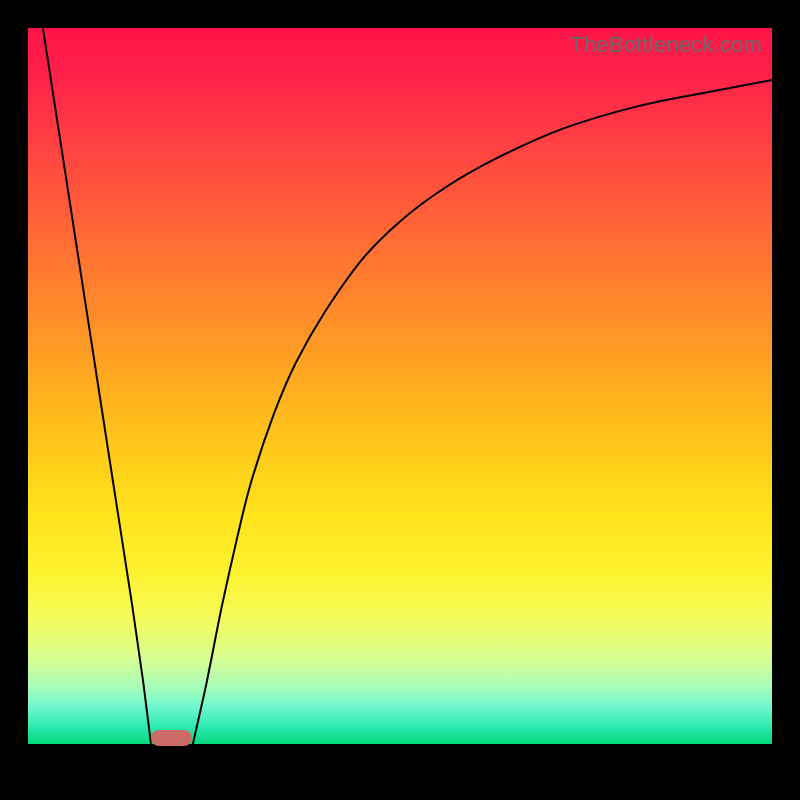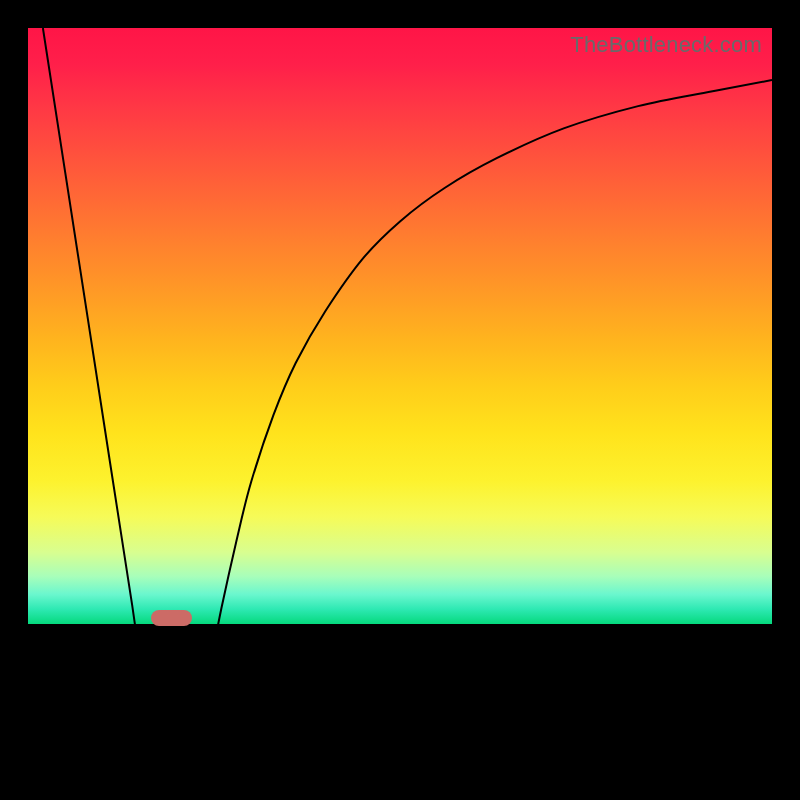--- a/index.html
+++ b/index.html
@@ -15,21 +15,21 @@
     position: relative;
     width: 800px;
     height: 800px;
     background: #000;
   }
   .plot-area {
     position: absolute;
     left: 28px;
     top: 28px;
     width: 744px;
-    height: 596px;
+    height: 716px;
     
     background: linear-gradient(to bottom,
       #ff1547 0%,
       #ff1f4a 6%,
       #ff3a44 14%,
       #ff5a3a 24%,
       #ff7a30 34%,
       #ff9926 44%,
       #ffb31e 52%,
       #ffcd1a 60%,

